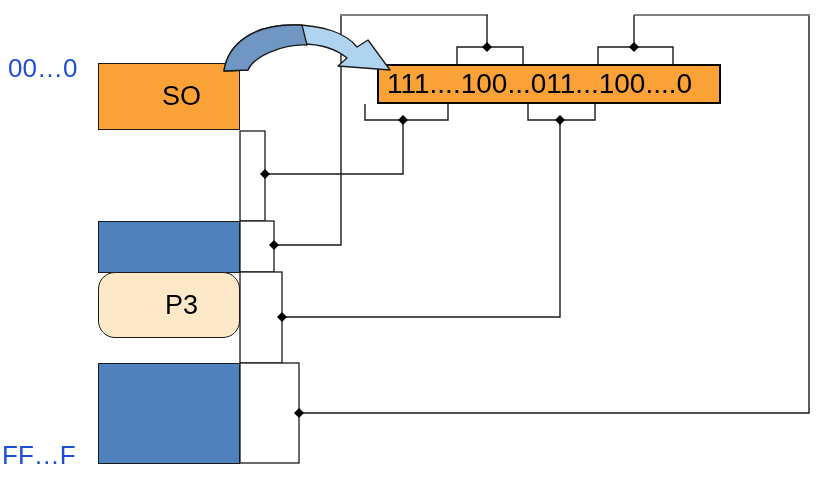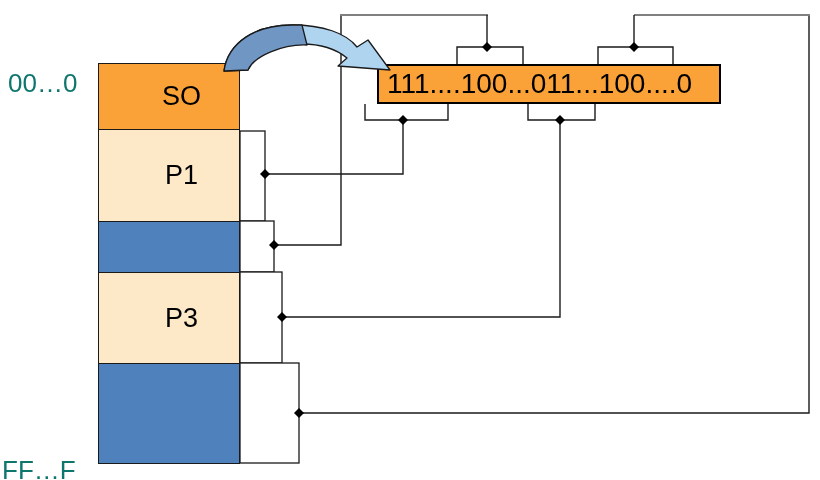--- a/index.html
+++ b/index.html
@@ -1,34 +1,34 @@
 <!DOCTYPE html>
 <html style="--segment-orange: #FAA237; --segment-cream: #FDE9C8; --segment-blue: #4F81BD; --bitmap-orange: #FAA237; --arrow-dark-blue: #7096C3; --arrow-light-blue: #AFD4F0; --line-black: #1A1A1A; --line-gray: #808080;"><head>
 <meta charset="utf-8">
 <style>
   html,body{margin:0;padding:0;background:#ffffff;}
   #stage{
     position:relative;width:820px;height:480px;background:#ffffff;overflow:hidden;
     font-family:"Liberation Sans", sans-serif;color:#000;
   }
   .addr{
-    position:absolute;font-size:26px;line-height:1.1;color:#0f766e;white-space:nowrap;margin-top:15px;
+    position:absolute;font-size:26px;line-height:1.1;color:#1d4ed8;white-space:nowrap;
   }
   #addr-top{left:8px;top:54px;}
   #addr-bottom{left:2px;top:441px;}
   .seg{
     position:absolute;left:98px;width:142px;box-sizing:border-box;
     border:1px solid #1a1a1a;display:flex;align-items:center;justify-content:center;
     font-size:27px;
     padding-left:25px;
   }
   #seg-so {top:63px;height:67px;background:var(--segment-orange,#FAA237);}
   #seg-p1 {top:129px;height:93px;background:var(--segment-cream,#FDE9C8);}
   #seg-h1 {top:221px;height:52px;background:var(--segment-blue,#4F81BD);}
-  #seg-p3 {top:272px;height:92px;background:var(--segment-cream,#FDE9C8);}
+  #seg-p3 {top:272px;height:66px;background:var(--segment-cream,#FDE9C8);border-radius:17px;}
   #seg-h2 {top:363px;height:101px;background:var(--segment-blue,#4F81BD);}
   #bitmap-bar{
     position:absolute;left:348px;top:64px;width:344px;height:40px;box-sizing:border-box;
     background:var(--bitmap-orange,#FAA237);border:2px solid #000;
     display:flex;align-items:center;font-size:28px;padding-left:8px;white-space:nowrap;
     letter-spacing:0px;
     margin-left:29px;
   }
   #overlay{position:absolute;left:0;top:0;z-index:3;}
   .lnk{fill:none;stroke:var(--line-black,#1a1a1a);stroke-width:1.4;}
@@ -41,23 +41,20 @@
 </head>
 <body>
 
 <div id="stage">
 
   <div id="addr-top" class="addr">00…0</div>
   <div id="addr-bottom" class="addr">FF…F</div>
 
   <div id="seg-so" class="seg">
     <span>SO</span>
-  </div>
-  <div id="seg-p1" class="seg">
-    <span>P1</span>
   </div>
   <div id="seg-h1" class="seg">
     <span></span>
   </div>
   <div id="seg-p3" class="seg">
     <span>P3</span>
   </div>
   <div id="seg-h2" class="seg">
     <span></span>
   </div>

